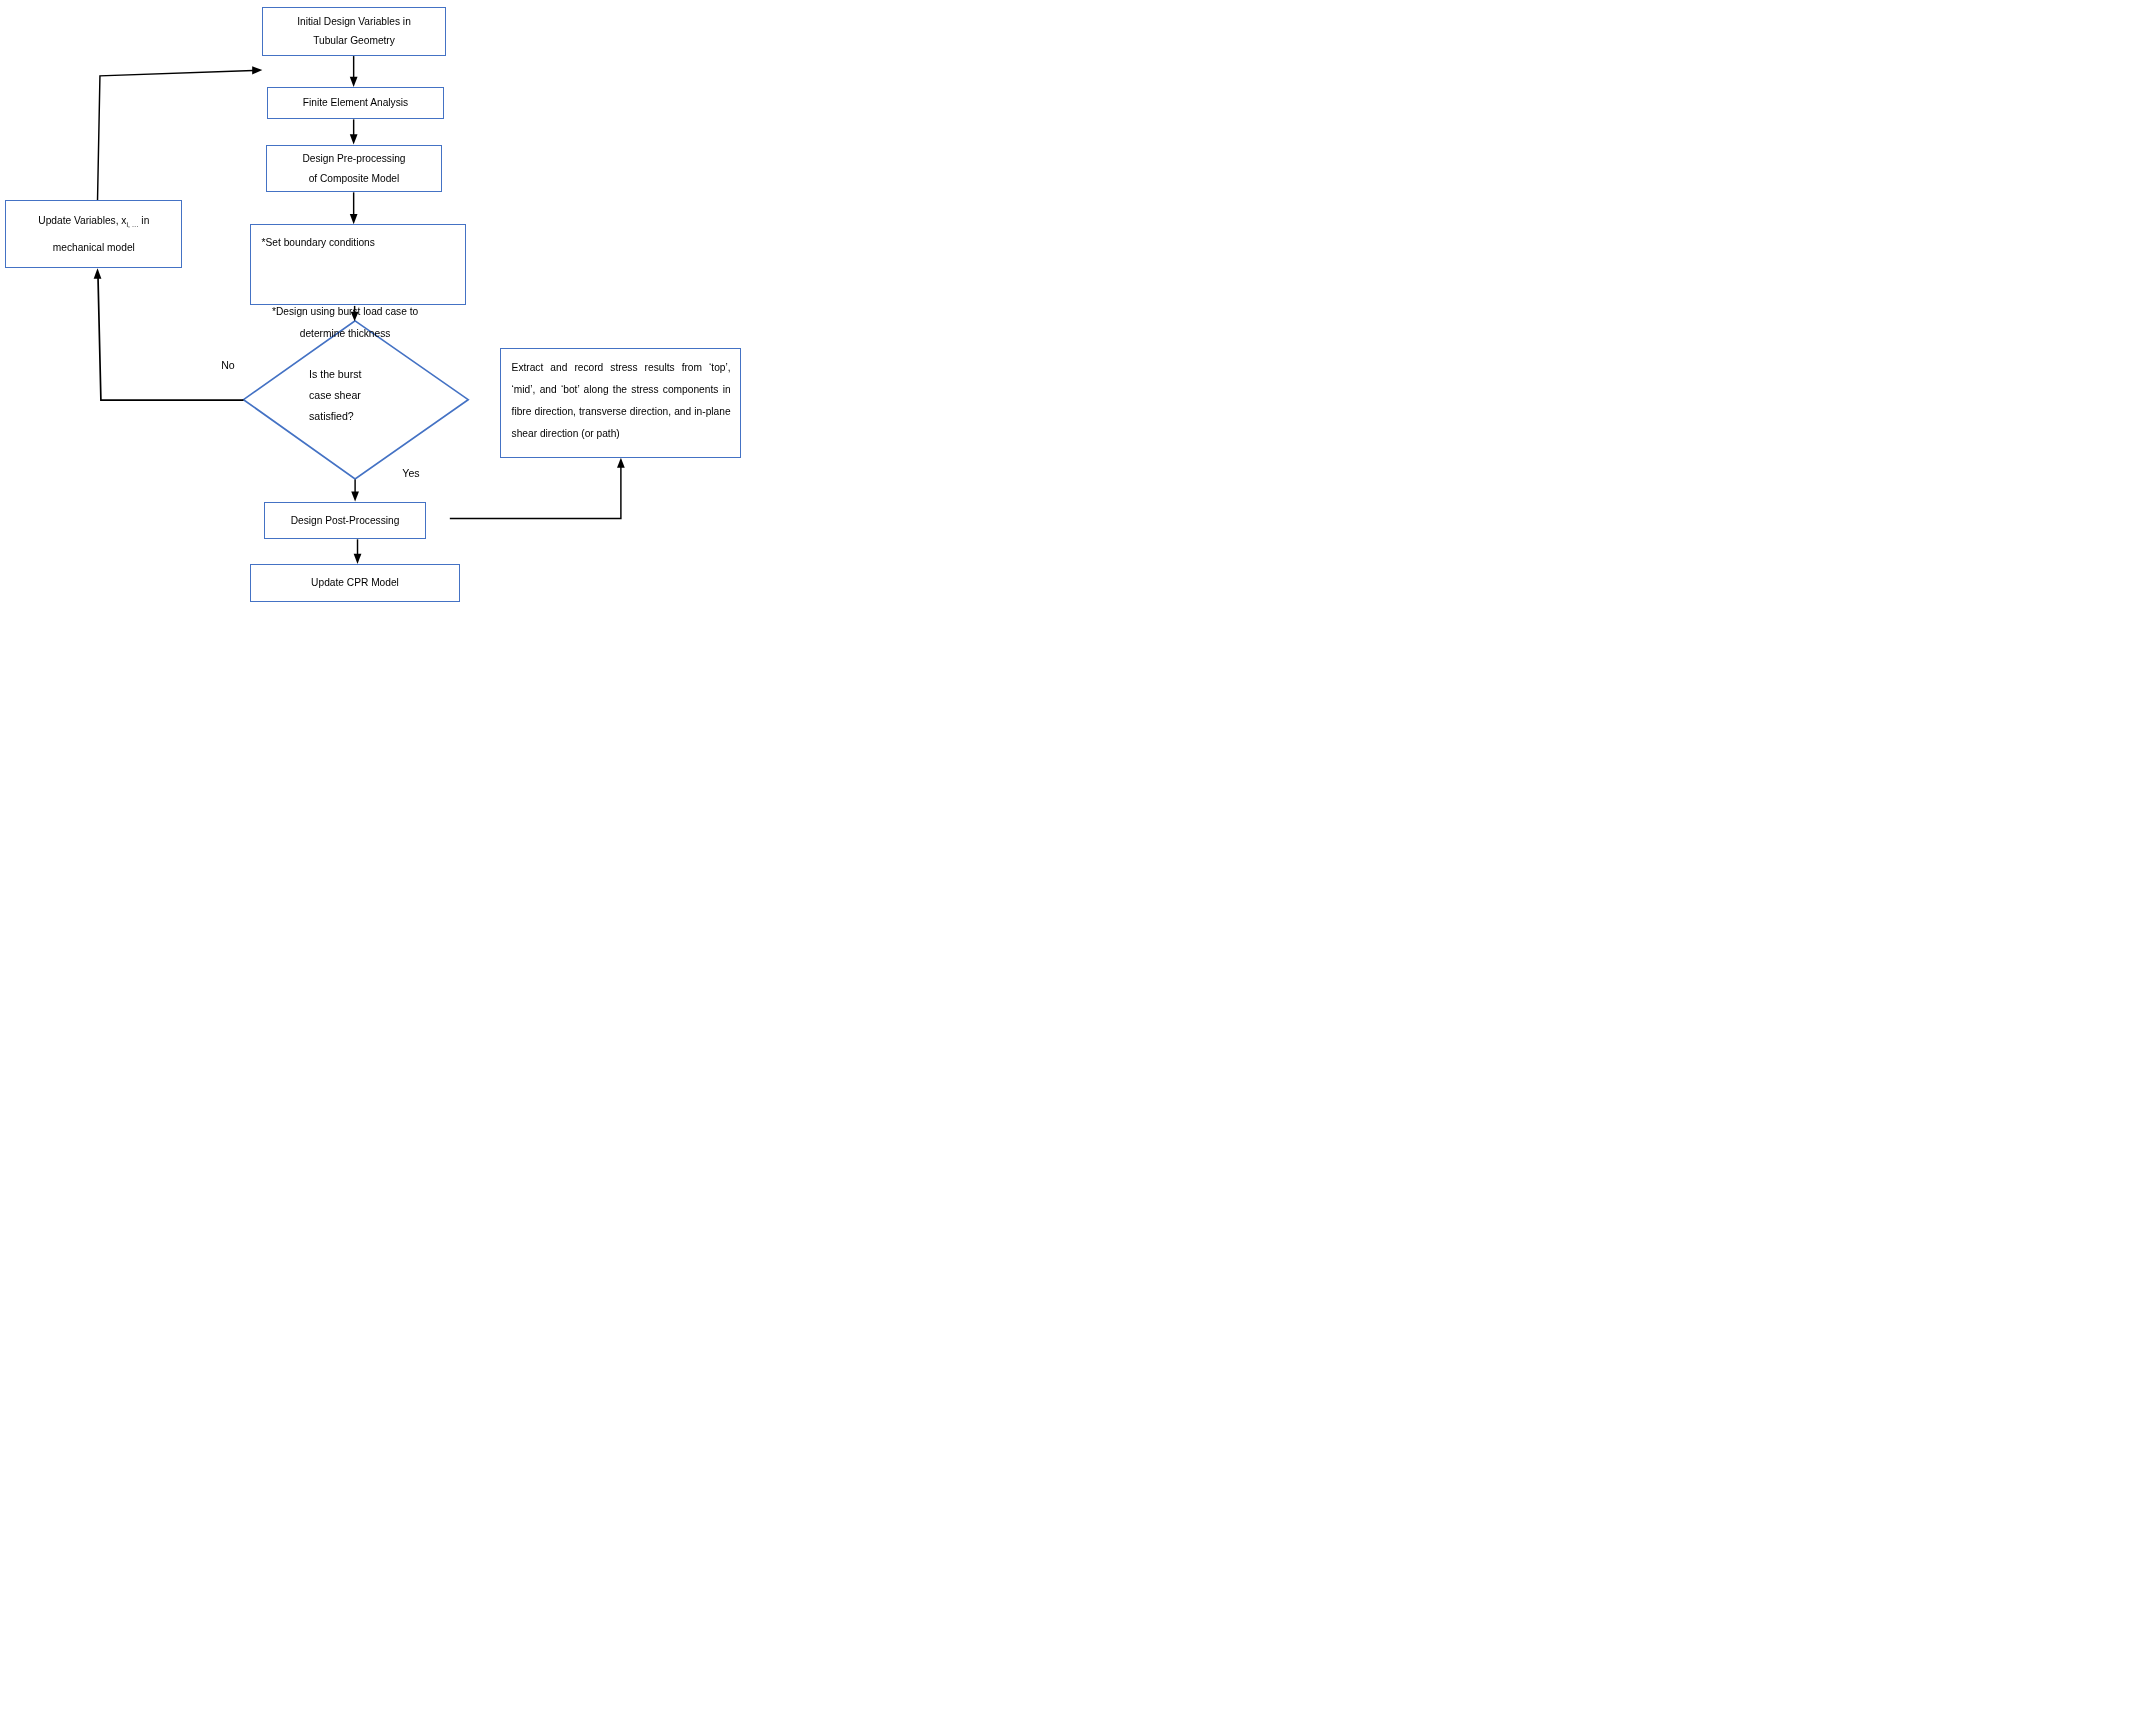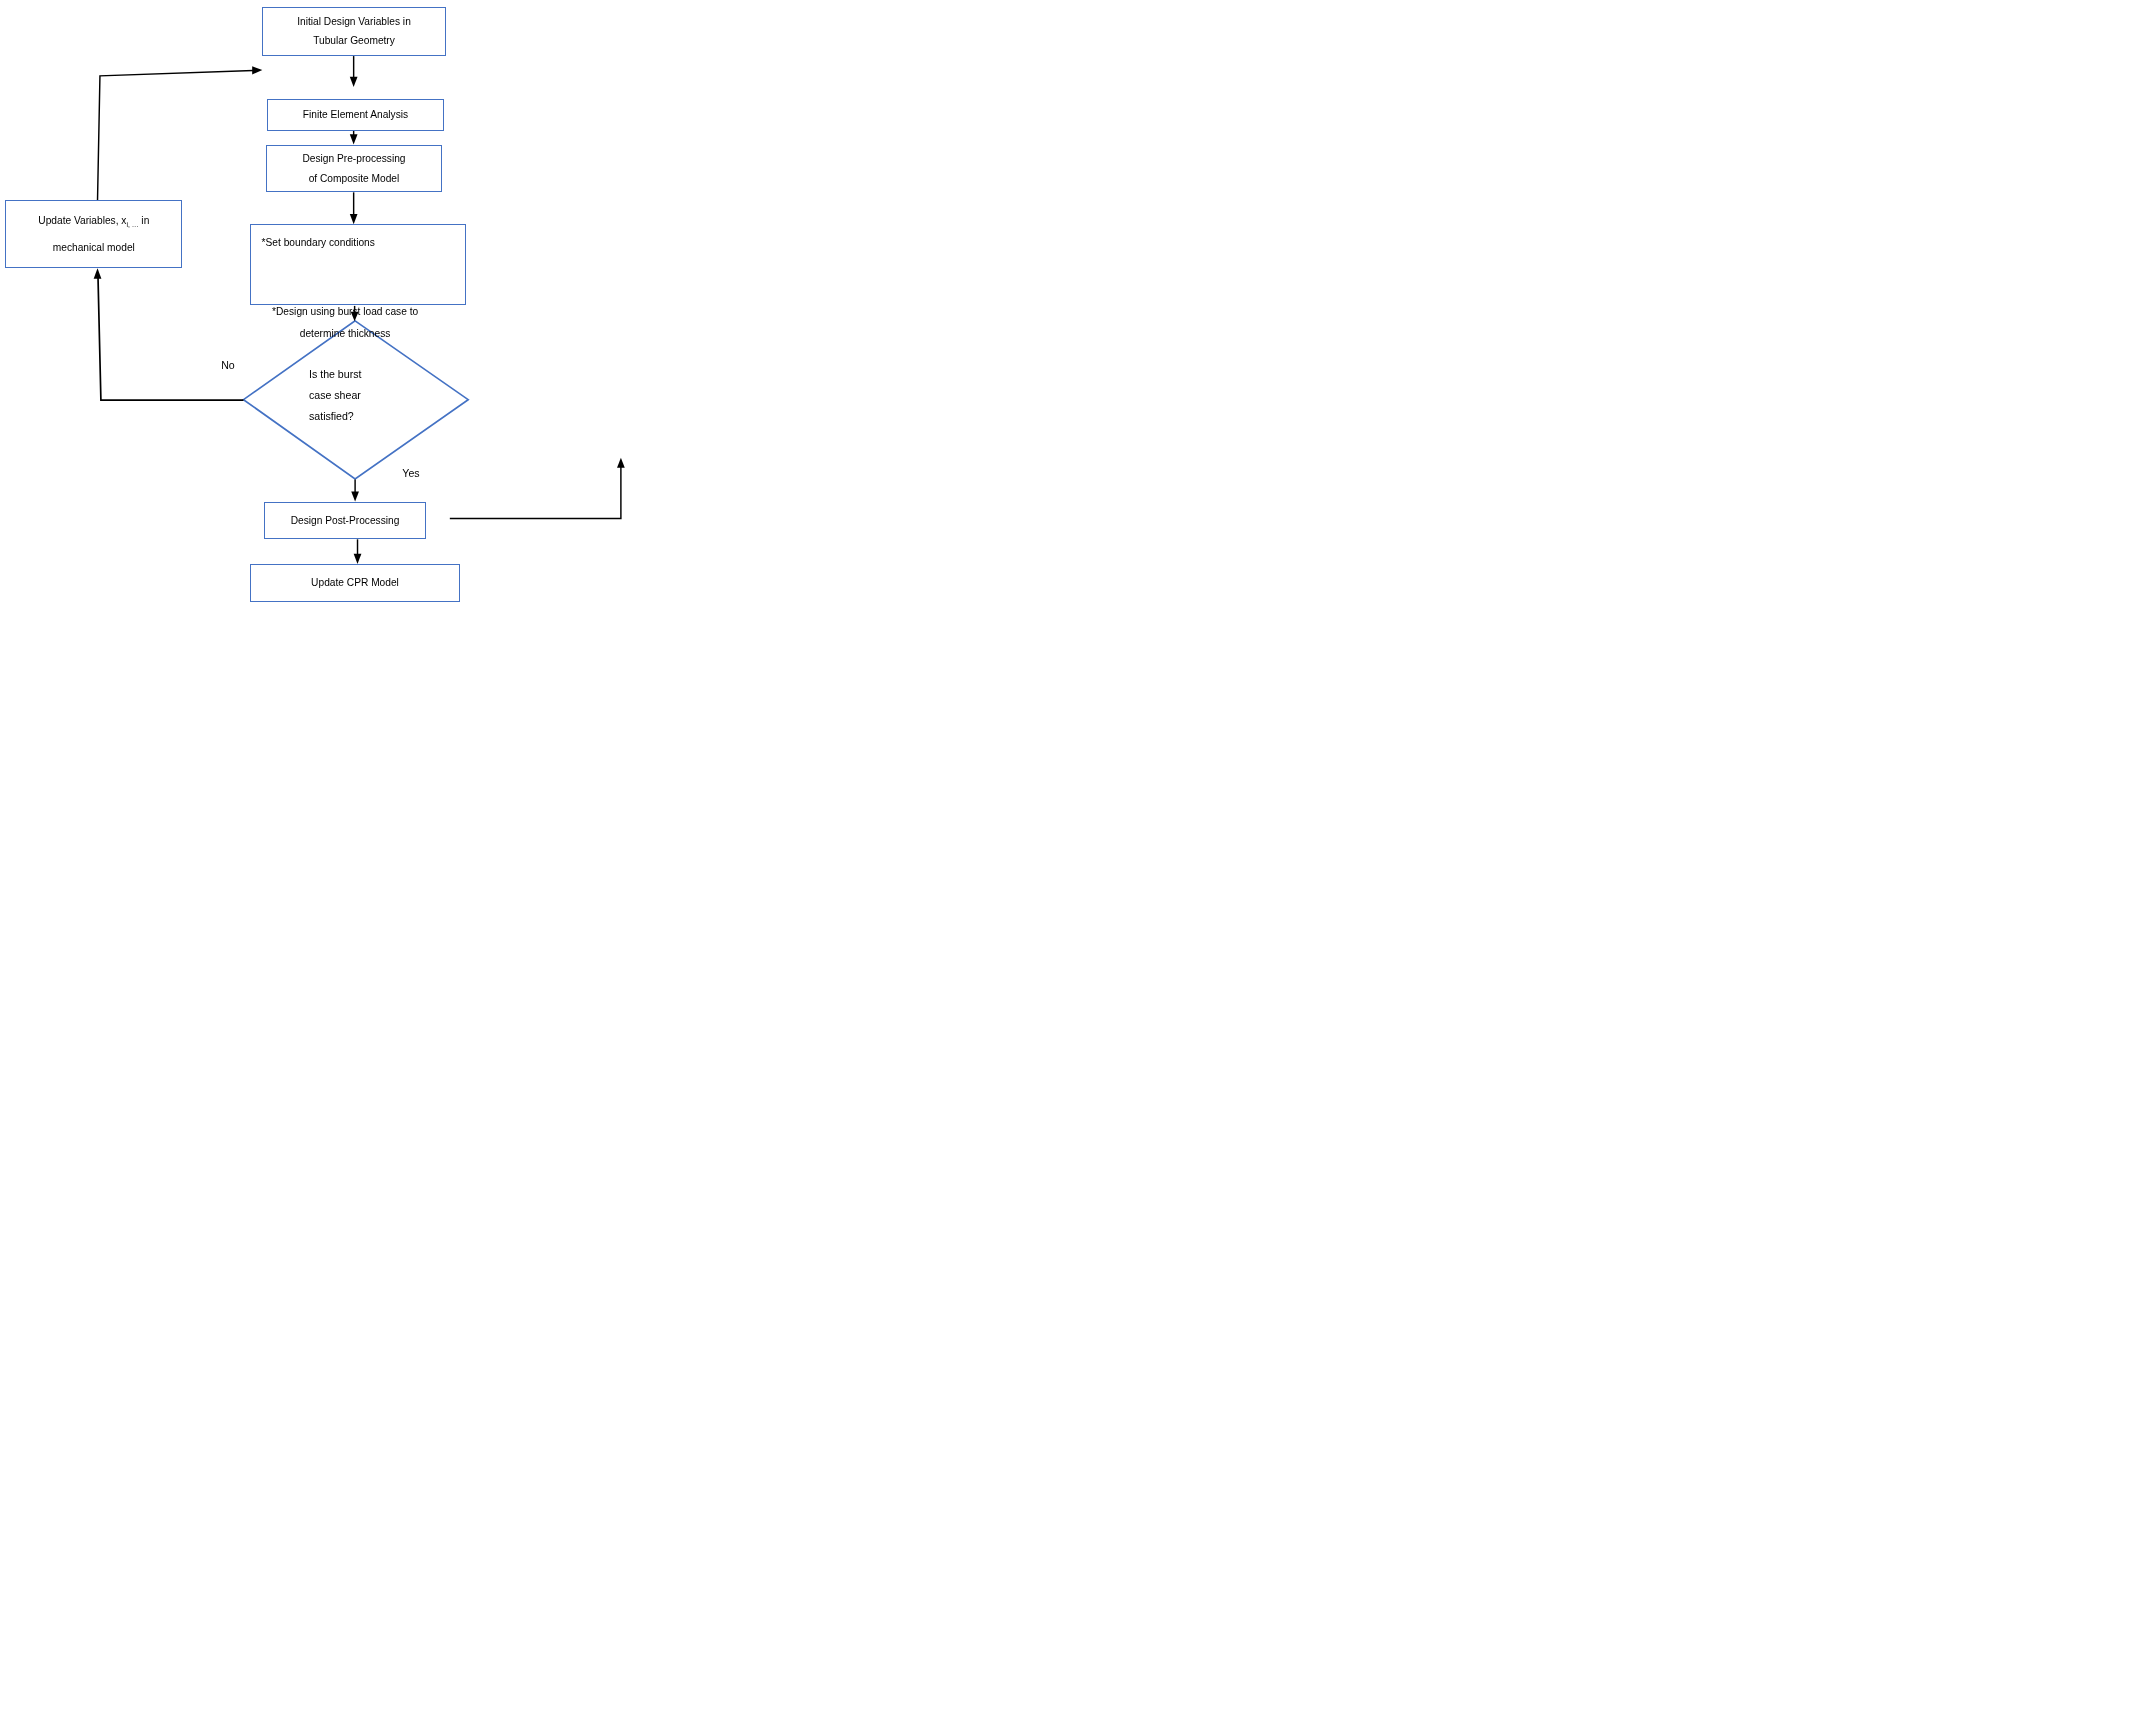--- a/index.html
+++ b/index.html
@@ -19,21 +19,21 @@
     border:1.9px solid #4472C4;
     background:#ffffff;
     display:flex; flex-direction:column;
     align-items:center; justify-content:center;
     text-align:center;
     font-size:10.2px; line-height:19.3px;
   }
   .box .ln { display:block;text-align:center; }
 
   #node-initial  { left:262px; top:6.8px;   width:184px; height:49px; }
-  #node-fea      { left:267px; top:87px;  width:177px; height:32px;margin-top:12px;  }
+  #node-fea      { left:267px; top:87px;  width:177px; height:32px;  }
   #node-preproc  { left:266px; top:145px;  width:176px; height:47px;  }
 
   #node-boundary {
     left:250px; top:224px; width:216px; height:81px;
     align-items:flex-start; justify-content:flex-start;
     text-align:left; padding:6.8px 4.8px 0 10.6px; line-height:22px;gap:36px;
   }
   #node-boundary .para2 { margin-top:11.6px; width:167px; }
 
   #node-update   { left:5.3px; top:200px; width:177px; height:68px; line-height:23px; }
@@ -134,20 +134,23 @@
   <div class="box" id="node-boundary">
     <span class="ln para1">*Set boundary conditions</span>
     <span class="ln para2">*Design using burst load case to determine thickness</span>
   </div>
 
   <div class="box" id="node-update">
     <span class="ln"><span>Update Variables, x</span><sub>i, …</sub><span> in</span></span>
     <span class="ln">mechanical model</span>
   </div>
 
+  <div class="box" id="node-extract">
+    <span class="para">Extract and record stress results from ‘top’, ‘mid’, and ‘bot’ along the stress components in fibre direction, transverse direction, and in-plane shear direction (or path)</span>
+  </div>
 
   <div class="box" id="node-dpp">
     <span class="ln">Design Post-Processing</span>
   </div>
 
   <div class="box" id="node-cpr">
     <span class="ln">Update CPR Model</span>
   </div>
 
   <div id="decision-text">

